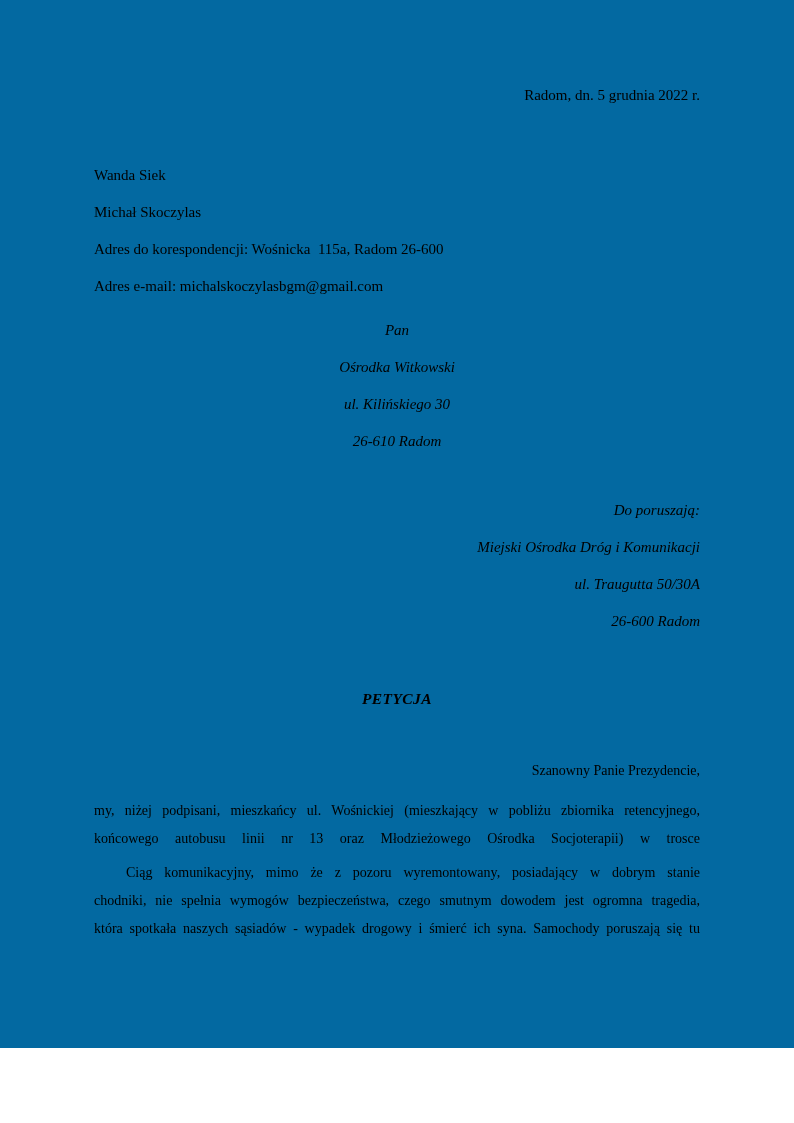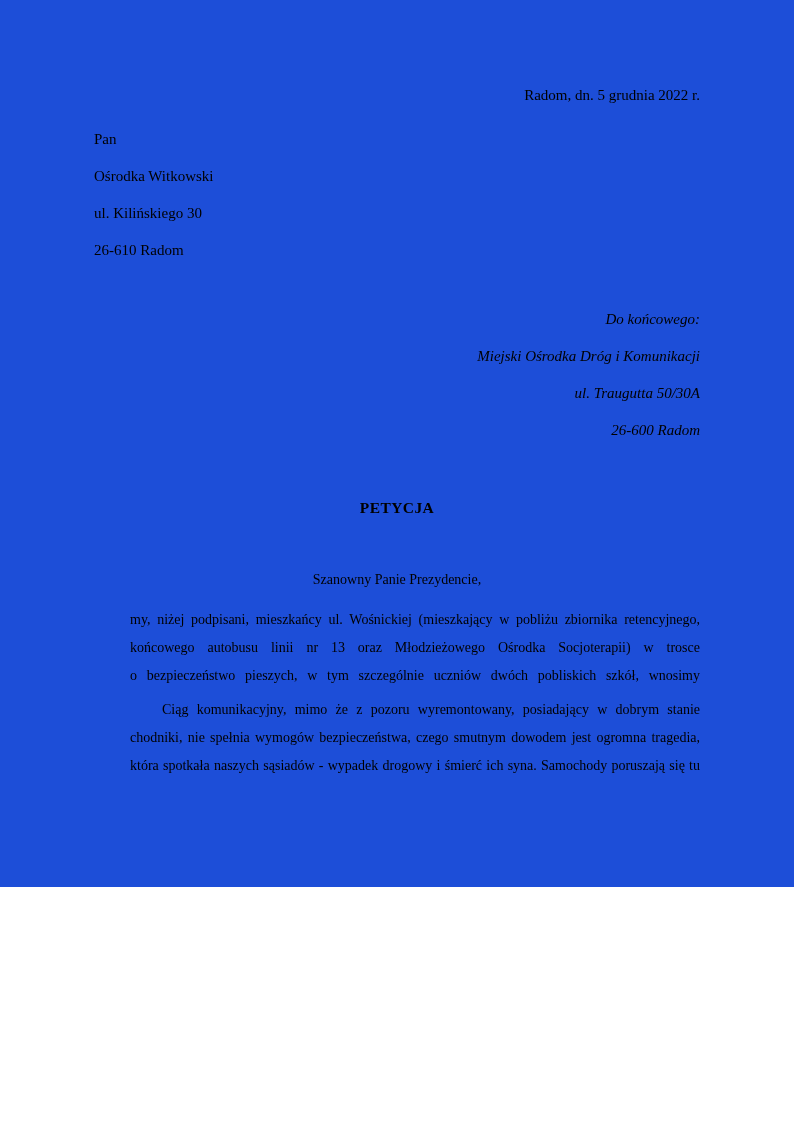--- a/index.html
+++ b/index.html
@@ -3,93 +3,99 @@
 <meta charset="utf-8">
 <style>
   html, body {
     margin: 0;
     padding: 0;
     background: #ffffff;
   }
   .page {
     position: relative;
     width: 794px;
-    height: 887px;
+    height: 1048px;
     box-sizing: border-box;
     padding: 77px 94px 0 94px;
-    background: #1d4ed8;
+    background: #0369a1;
     color: #000000;
     font-family: "Liberation Serif", "DejaVu Serif", serif;
     overflow: hidden;
   }
   .hline {
     font-size: 15px;
     line-height: 37px;
   }
   .date-line { text-align: right; }
   .sender-block { margin-top: 43px; text-align: left; }
-  .recipient-block { margin-top: 7px; text-align: left; }
+  .recipient-block { margin-top: 7px; text-align: center; font-style: italic; }
   .cc-block { margin-top: 32px; text-align: right; font-style: italic; }
   .title-line {
     margin-top: 40px;
     text-align: center;
     font-weight: bold;
     font-size: 15.5px;
     line-height: 37px;
     letter-spacing: 0.4px;
+    font-style: italic;
   }
   .salutation {
     margin-top: 40px;
     font-size: 14px;
     line-height: 28px;
-    text-align: center;
+    text-align: right;
   }
-  .para { margin-top: 12px; font-size: 14px; line-height: 28px; margin-left: 36px; }
+  .para { margin-top: 12px; font-size: 14px; line-height: 28px; }
   .para-2 { margin-top: 6px; }
   .body-line {
     text-align: justify;
     text-align-last: justify;
   }
   .body-line.last-left {
     text-align-last: left;
   }
   .body-line.indent {
     text-indent: 32px;
   }
 </style>
 </head>
 <body>
 
 <div class="page">
 
   <div class="hline date-line">Radom, dn. 5 grudnia 2022 r.</div>
 
+  <div class="sender-block">
+    <div class="hline">Wanda Siek</div>
+    <div class="hline">Michał Skoczylas</div>
+    <div class="hline">Adres do korespondencji: Wośnicka&nbsp; 115a, Radom 26-600</div>
+    <div class="hline">Adres e-mail: michalskoczylasbgm@gmail.com</div>
+  </div>
 
   <div class="recipient-block">
     <div class="hline">Pan</div>
     <div class="hline">Ośrodka Witkowski</div>
     <div class="hline">ul. Kilińskiego 30</div>
     <div class="hline">26-610 Radom</div>
   </div>
 
   <div class="cc-block">
-    <div class="hline">Do końcowego:</div>
+    <div class="hline">Do poruszają:</div>
     <div class="hline">Miejski Ośrodka Dróg i Komunikacji</div>
     <div class="hline">ul. Traugutta 50/30A</div>
     <div class="hline">26-600 Radom</div>
   </div>
 
   <div class="title-line">PETYCJA</div>
 
   <div class="salutation">Szanowny Panie Prezydencie,</div>
 
   <div class="para para-1">
     <div class="body-line">my, niżej podpisani, mieszkańcy ul. Wośnickiej (mieszkający w pobliżu zbiornika retencyjnego,</div>
     <div class="body-line">końcowego autobusu linii nr 13 oraz Młodzieżowego Ośrodka Socjoterapii) w trosce</div>
-    <div class="body-line">o bezpieczeństwo pieszych, w tym szczególnie uczniów dwóch pobliskich szkół, wnosimy</div>
   </div>
 
   <div class="para para-2">
     <div class="body-line indent">Ciąg komunikacyjny, mimo że z pozoru wyremontowany, posiadający w dobrym stanie</div>
     <div class="body-line">chodniki, nie spełnia wymogów bezpieczeństwa, czego smutnym dowodem jest ogromna tragedia,</div>
     <div class="body-line">która spotkała naszych sąsiadów - wypadek drogowy i śmierć ich syna. Samochody poruszają się tu</div>
   </div>
 
 </div>
 

